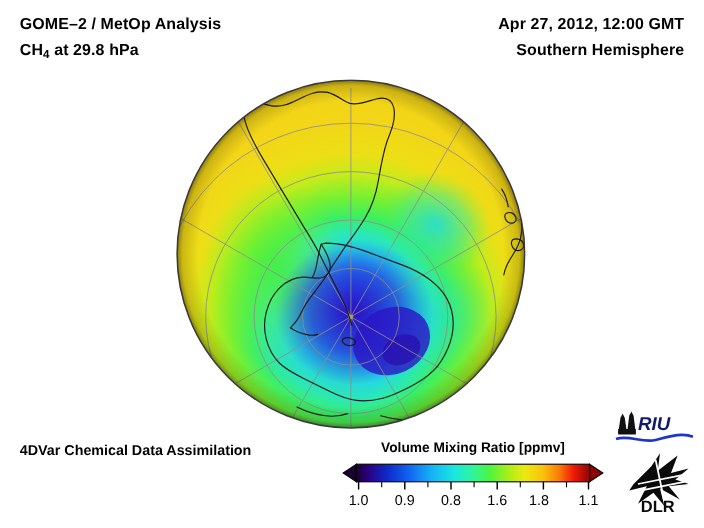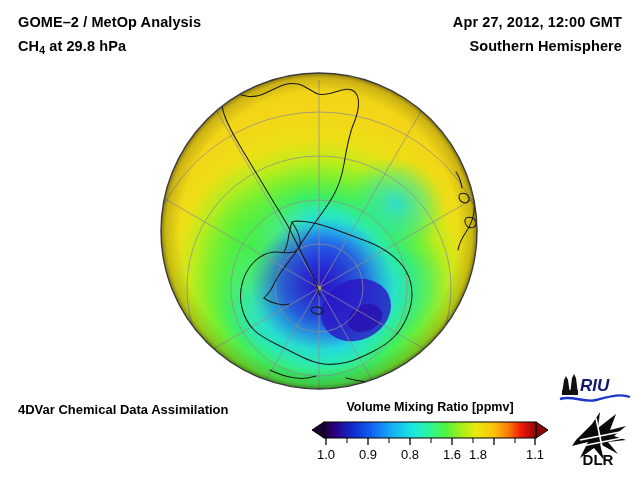--- a/index.html
+++ b/index.html
@@ -286,21 +286,21 @@
         <line x1="163" y1="18" x2="163" y2="23"></line>
         <line x1="205" y1="18" x2="205" y2="23"></line>
       </g>
     </svg>
 
     <div id="cbar-ticklabels">
       <span style="left:16px">1.0</span>
       <span style="left:58px">0.9</span>
       <span style="left:100px">0.8</span>
       <span style="left:142px">1.6</span>
-      <span style="left:168px">1.8</span>
+      <span style="left:180px">1.8</span>
       <span style="left:225px">1.1</span>
     </div>
   </div>
 
   <svg id="riu-logo" viewBox="0 0 74 32" xmlns="http://www.w3.org/2000/svg">
 
     <g fill="#111111">
       <polygon points="4,22 6,8 8,4 10,8 12,22"></polygon>
       <polygon points="12,22 14,6 16,2 18,6 20,22"></polygon>
       <rect x="4" y="18" width="16" height="5"></rect>

